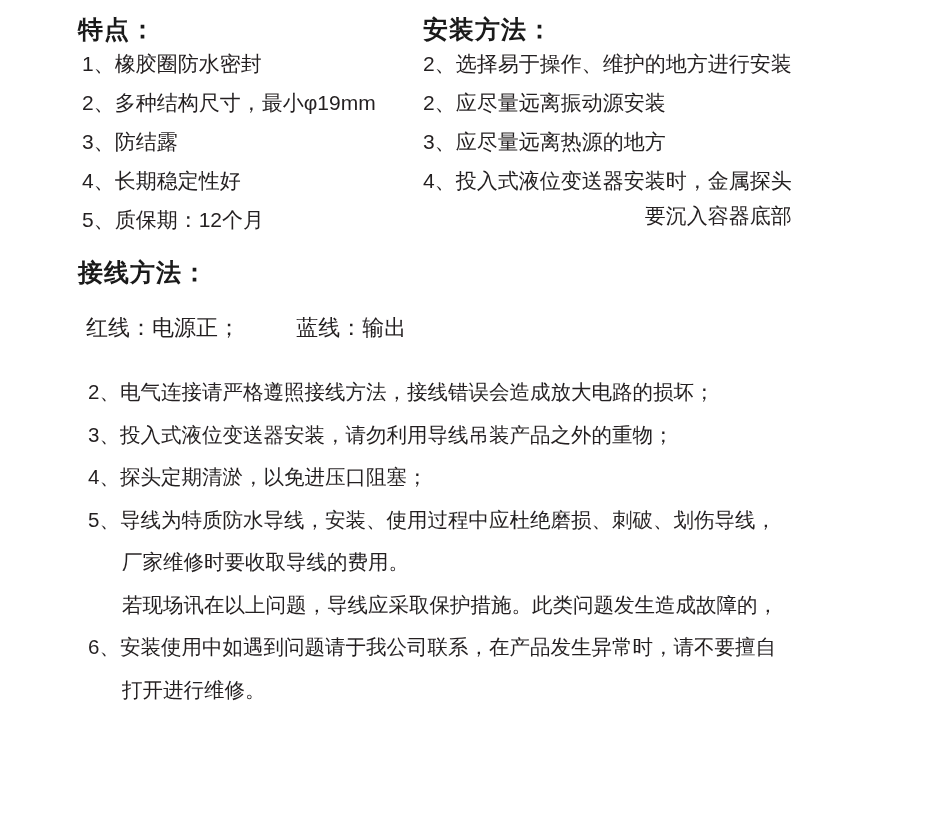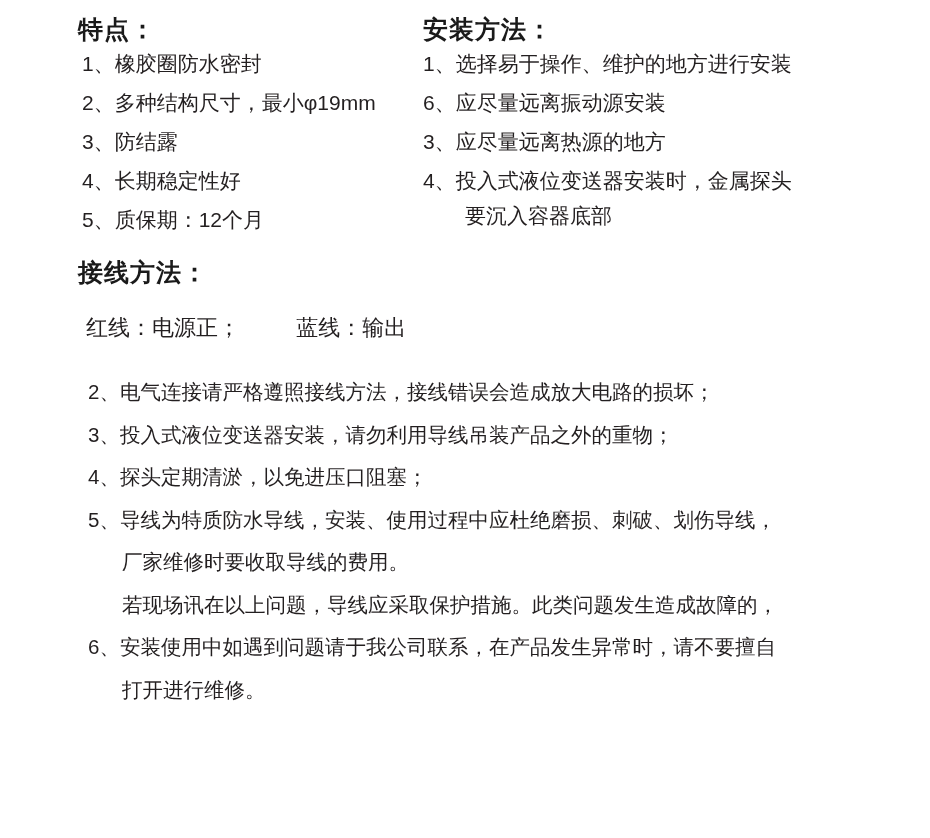--- a/index.html
+++ b/index.html
@@ -68,20 +68,21 @@
     padding-left: 18px;
   }
   .col-right .list li {
     padding-top: 9px;
     padding-bottom: 9px;
   }
   .list li .cont {
     display: block;
     padding-left: 42px;
     padding-top: 14px;
+    text-align: right;
   }
   .wiring-block {
     margin-top: 18px;
     padding-left: 48px;
   }
   .wiring-line {
     font-size: 22px;
     padding-left: 8px;
     margin-top: 26px;
     white-space: nowrap;
@@ -125,22 +126,22 @@
         <li>2、多种结构尺寸，最小φ19mm</li>
         <li>3、防结露</li>
         <li>4、长期稳定性好</li>
         <li>5、质保期：12个月</li>
       </ul>
     </div>
 
     <div class="col-right">
       <div class="section-title title-indent-right">安装方法：</div>
       <ul class="list">
-        <li>1、选择易于操作、维护的地方进行安装</li>
-        <li>6、应尽量远离振动源安装</li>
+        <li>2、选择易于操作、维护的地方进行安装</li>
+        <li>2、应尽量远离振动源安装</li>
         <li>3、应尽量远离热源的地方</li>
         <li>
           <span>4、投入式液位变送器安装时，金属探头</span>
           <span class="cont">要沉入容器底部</span>
         </li>
       </ul>
     </div>
 
   </div>
 

